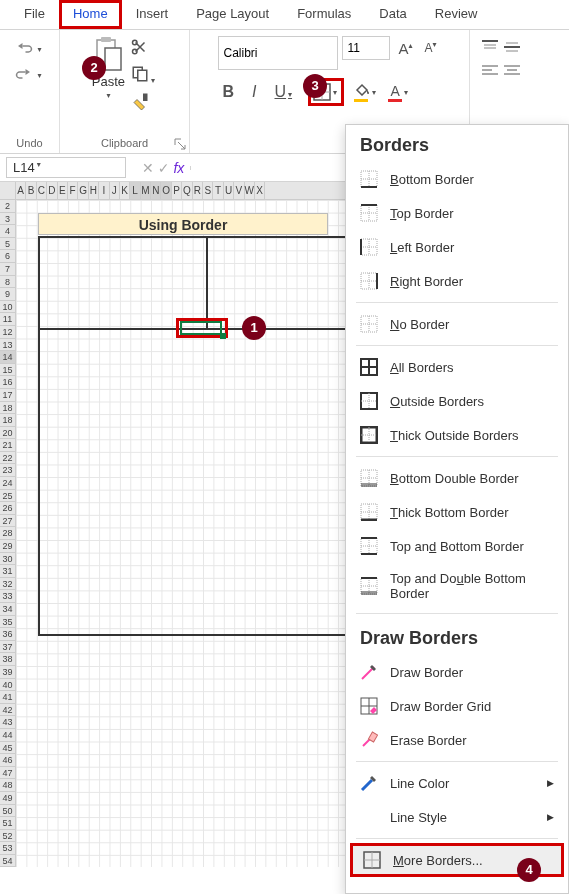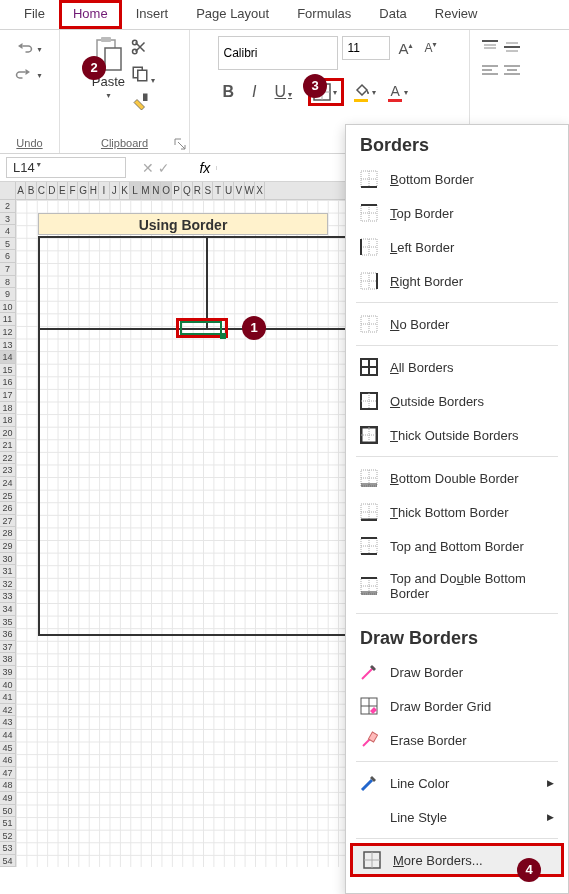--- a/index.html
+++ b/index.html
@@ -1,27 +1,27 @@
 <!DOCTYPE html>
 <html><head>
 <meta charset="utf-8">
 <style>
 * { box-sizing: border-box; margin: 0; padding: 0; font-family: 'Segoe UI', Arial, sans-serif; }
 body { background: #fff; width: 569px; height: 894px; overflow: hidden; font-size: 13px; color: #333; }
 
 
 .tabs { display: flex; height: 30px; border-bottom: 1px solid #d4d4d4; background: #fff; padding-left: 10px; }
 .tab { padding: 6px 14px; cursor: pointer; color: #444; }
-.tab.active { border-bottom: 3px solid #107c41; color: #701a75; font-weight: 400; }
+.tab.active { border-bottom: 3px solid #107c41; color: #1d4ed8; font-weight: 400; }
 .tab.highlighted { border: 3px solid #d10000; padding: 3px 11px; }
 
 
 .ribbon { display: flex; height: 124px; border-bottom: 1px solid #d4d4d4; background: #fff; }
 .ribbon-group { display: flex; flex-direction: column; align-items: center; padding: 6px 8px 2px; border-right: 1px solid #e0e0e0; position: relative; }
-.ribbon-group-label { font-size: 11px; color: #666; margin-top: auto; padding: 2px 0; text-decoration: underline; }
+.ribbon-group-label { font-size: 11px; color: #666; margin-top: auto; padding: 2px 0; }
 .ribbon-content { display: flex; align-items: flex-start; gap: 6px; }
 
 .undo-btns { display: flex; flex-direction: column; gap: 8px; padding: 4px; }
 .undo-btn { display: flex; align-items: center; gap: 2px; font-size: 16px; color: #555; }
 .undo-btn svg { width: 18px; height: 18px; }
 
 .paste-block { display: flex; flex-direction: column; align-items: center; gap: 2px; }
 .paste-icon { width: 30px; height: 36px; }
 .clipboard-tools { display: flex; flex-direction: column; gap: 6px; padding-top: 2px; }
 .clipboard-tools svg { width: 18px; height: 18px; }
@@ -48,21 +48,21 @@
 .align-btns { display: flex; flex-direction: column; gap: 10px; padding: 4px; }
 .align-row { display: flex; gap: 6px; }
 .align-icon { width: 16px; height: 14px; }
 
 .dialog-launcher { width: 14px; height: 14px; position: absolute; bottom: 2px; right: 2px; }
 
 
 .formula-bar { display: flex; height: 28px; border-bottom: 1px solid #d4d4d4; align-items: center; }
 .name-box { width: 120px; border: 1px solid #ccc; margin: 2px 10px 2px 6px; padding: 2px 6px; display: flex; }
 .formula-btns { display: flex; gap: 4px; padding: 0 6px; color: #aaa; font-size: 14px; align-items: center; }
-.fx { font-style: italic; color: #000000; margin-left: 26px; }
+.fx { font-style: italic; color: #6d28d9; }
 .formula-input { flex: 1; border-left: 1px solid #d4d4d4; padding: 2px 6px; }
 
 
 .grid-area { position: relative; height: 712px; overflow: hidden; }
 .col-headers { display: flex; height: 18px; background: #e6e6e6; border-bottom: 1px solid #ccc; }
 .corner { width: 16px; border-right: 1px solid #ccc; background: #e6e6e6; }
 .col-h { border-right: 1px solid #ccc; text-align: center; font-size: 10px; line-height: 18px; color: #444; }
 .col-h.sel { background: #d2d2d2; }
 
 .grid-body { position: relative; display: flex; }

